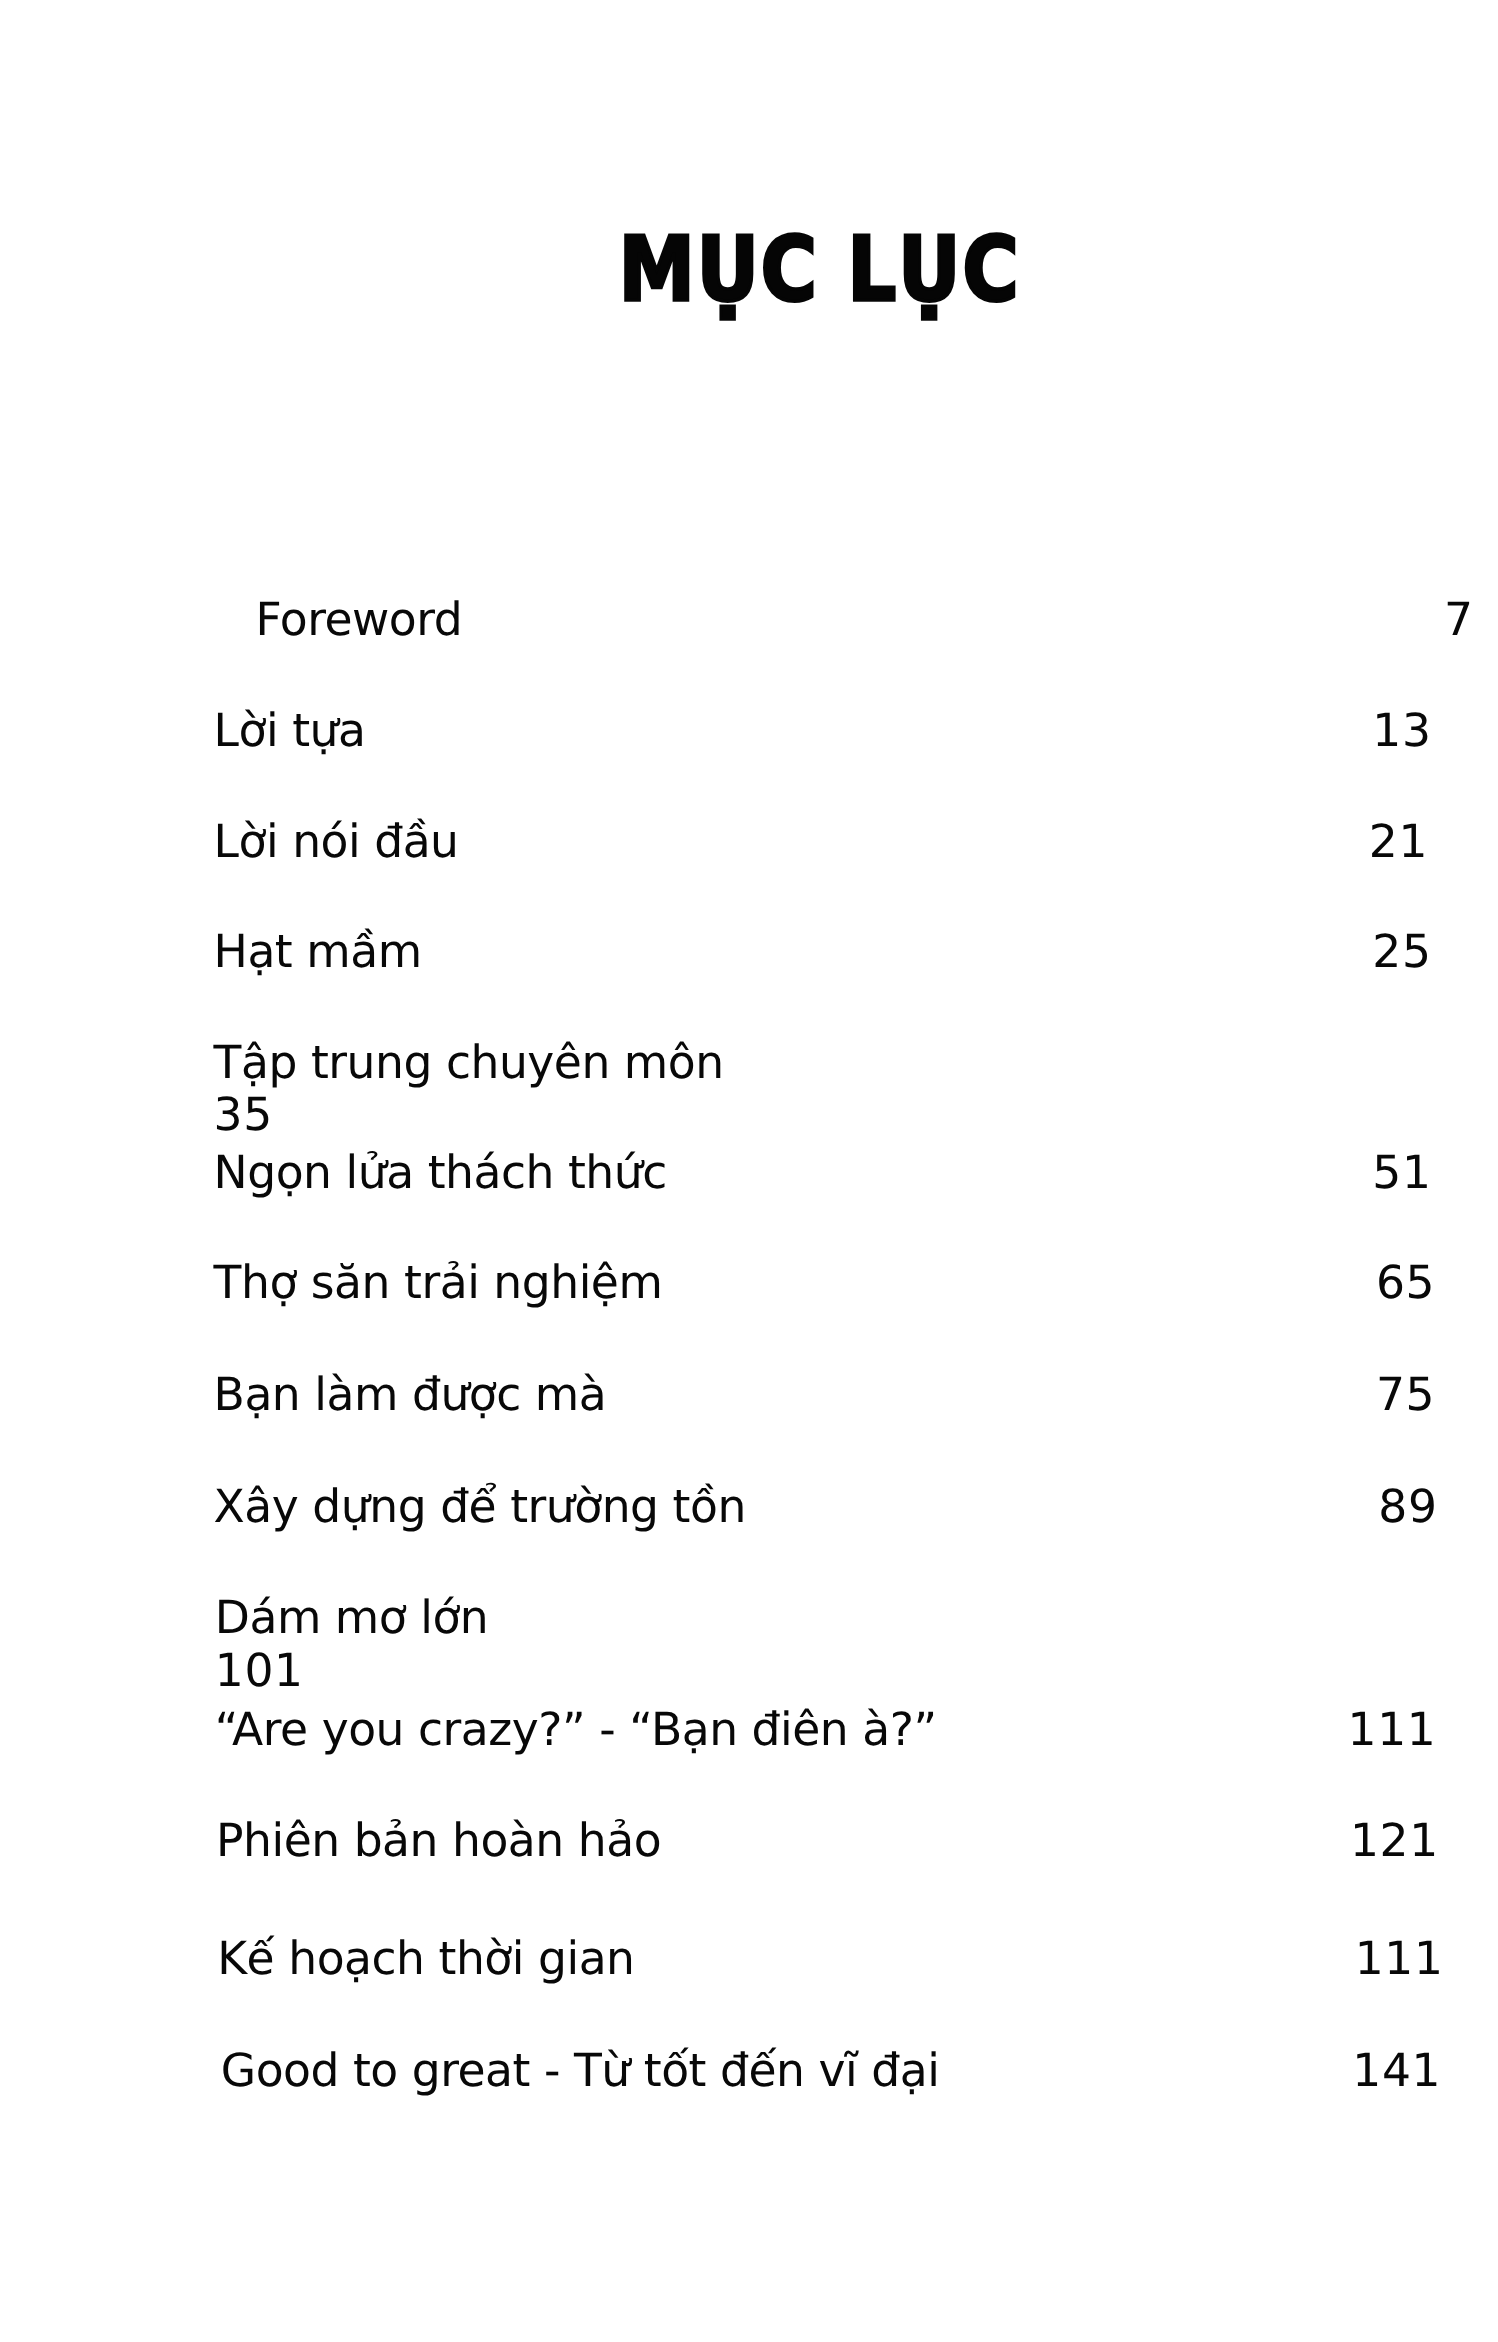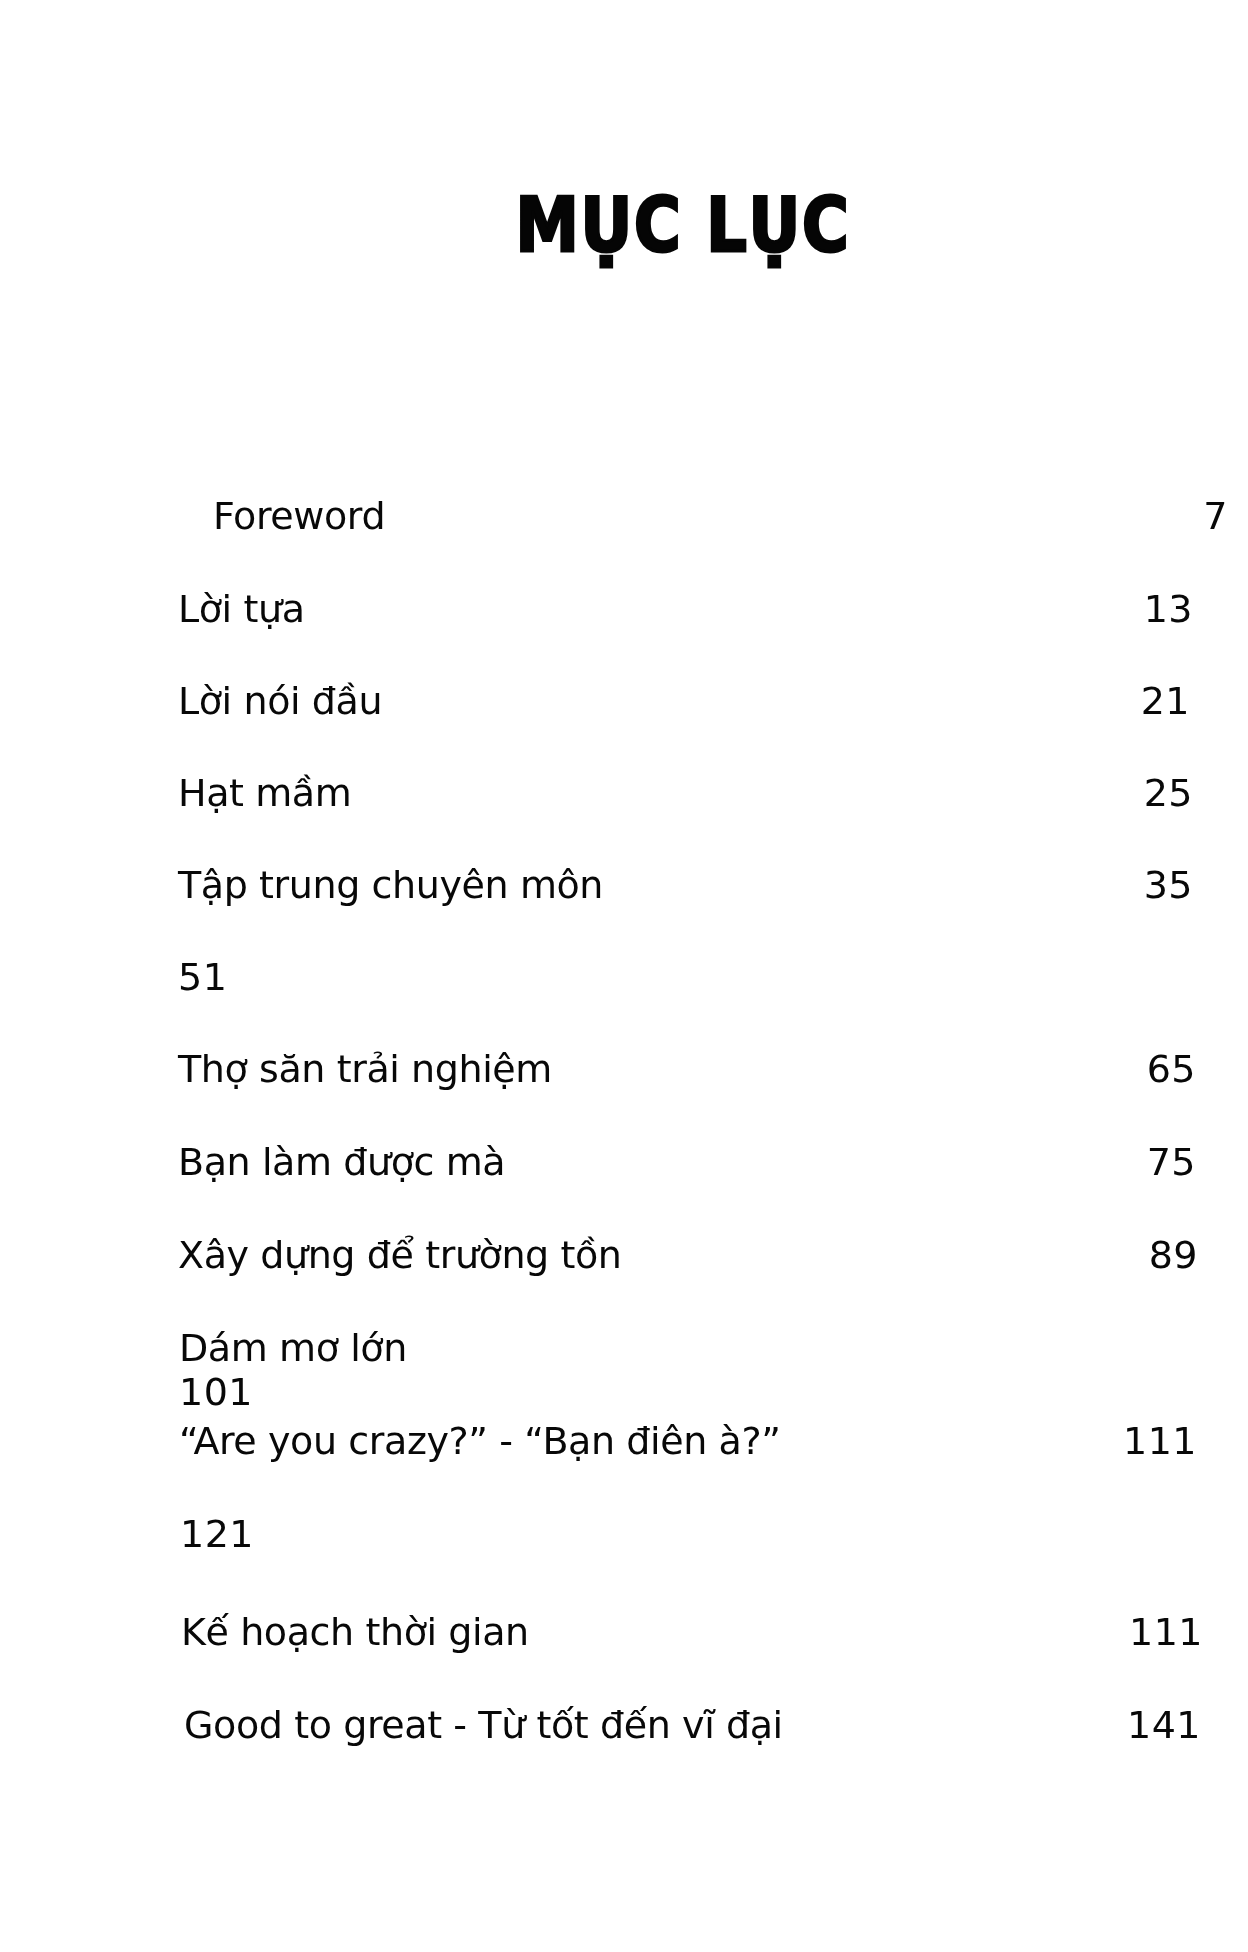--- a/index.html
+++ b/index.html
@@ -83,25 +83,26 @@
         <span class="toc-page">13</span>
       </div>
       <div class="toc-row" style="top: 679px; left: 178px; width: 1012px;">
         <span class="toc-title">Lời nói đầu</span>
         <span class="toc-page">21</span>
       </div>
       <div class="toc-row" style="top: 771px; left: 178px; width: 1015px;">
         <span class="toc-title">Hạt mầm</span>
         <span class="toc-page">25</span>
       </div>
-      <div class="toc-row" style="top: 863px; left: 178px; width: 1015px;">
+      <div class="toc-row" style="top: 863px; left: 178px; width: 1015px; flex-direction: column;">
         <span class="toc-title">Tập trung chuyên môn</span>
         <span class="toc-page">35</span>
       </div>
       <div class="toc-row" style="top: 955px; left: 178px; width: 1015px;">
+        <span class="toc-title">Ngọn lửa thách thức</span>
         <span class="toc-page">51</span>
       </div>
       <div class="toc-row" style="top: 1047px; left: 178px; width: 1018px;">
         <span class="toc-title">Thợ săn trải nghiệm</span>
         <span class="toc-page">65</span>
       </div>
       <div class="toc-row" style="top: 1140px; left: 178px; width: 1018px;">
         <span class="toc-title">Bạn làm được mà</span>
         <span class="toc-page">75</span>
       </div>
@@ -111,20 +112,21 @@
       </div>
       <div class="toc-row" style="top: 1326px; left: 179px; width: 1017px; flex-direction: column;">
         <span class="toc-title">Dám mơ lớn</span>
         <span class="toc-page">101</span>
       </div>
       <div class="toc-row" style="top: 1419px; left: 179px; width: 1018px;">
         <span class="toc-title">“Are you crazy?” - “Bạn điên à?”</span>
         <span class="toc-page">111</span>
       </div>
       <div class="toc-row" style="top: 1512px; left: 180px; width: 1019px;">
+        <span class="toc-title">Phiên bản hoàn hảo</span>
         <span class="toc-page">121</span>
       </div>
       <div class="toc-row" style="top: 1563px; left: 181px; width: 1022px; margin-top: 47px;">
         <span class="toc-title">Kế hoạch thời gian</span>
         <span class="toc-page">111</span>
       </div>
       <div class="toc-row" style="top: 1703px; left: 184px; width: 1017px;">
         <span class="toc-title">Good to great - Từ tốt đến vĩ đại</span>
         <span class="toc-page">141</span>
       </div>

